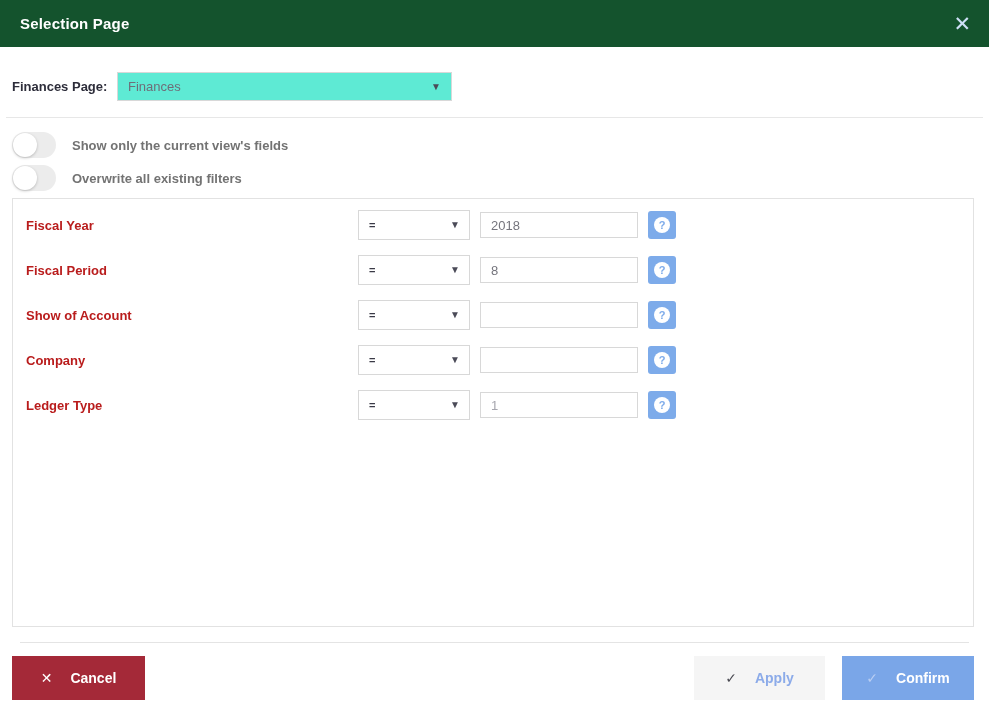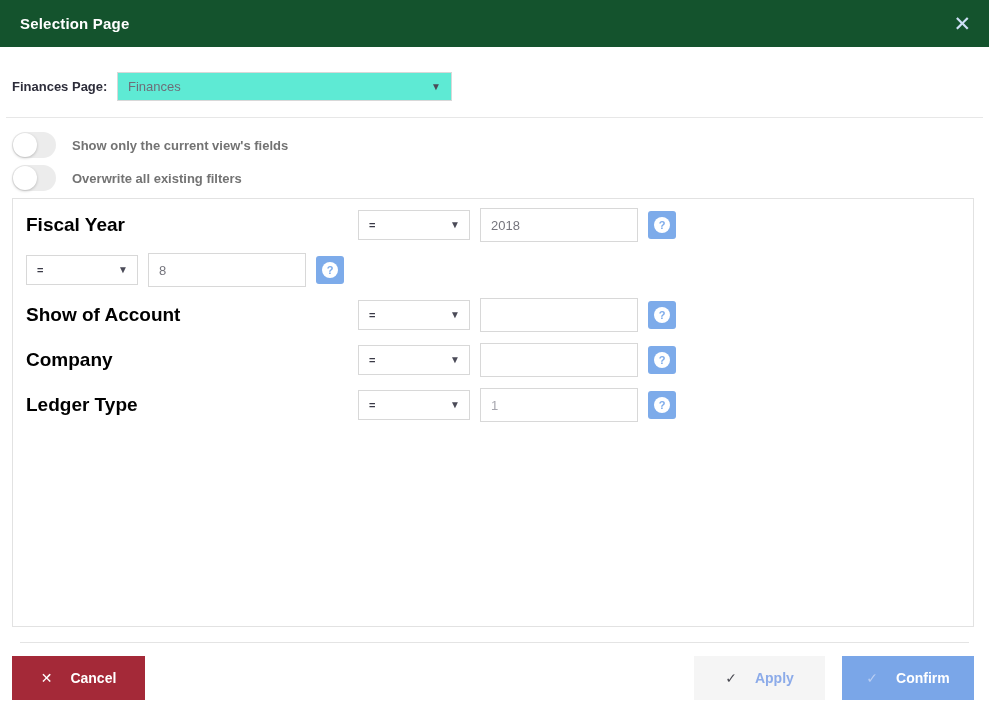--- a/index.html
+++ b/index.html
@@ -107,38 +107,38 @@
     padding: 11px 0 0 13px;
   }
   .filter-row {
     display: flex;
     align-items: center;
     height: 30px;
     margin-bottom: 15px;
   }
   .filter-label {
     width: 332px;
-    font-size: 19px;
-    font-weight: bold;
-    color: #000000;
+    font-size: 13px;
+    font-weight: bold;
+    color: #b91c1c;
   }
   .op-select {
     width: 112px; height: 30px;
     border: 1px solid #d8d8d8;
     background: #ffffff;
     display: flex;
     align-items: center;
     justify-content: space-between;
     padding: 0 9px 0 10px;
     cursor: pointer;
   }
   .op-value { font-size: 11px; font-weight: bold; color: #3a3a46; }
   .filter-input {
     margin-left: 10px;
-    width: 158px; height: 34px;
+    width: 158px; height: 26px;
     border: 1px solid #d8d8d8;
     padding: 0 10px;
     font-size: 13px;
     color: #75757d;
     font-family: "Liberation Sans", sans-serif;
     outline: none;
   }
   .filter-input.muted { color: #a6a6ae; }
   .help-btn {
     margin-left: 10px;
@@ -249,20 +249,21 @@
       <span class="op-value">=</span>
       <span class="arrow">▼</span>
     </div>
     <input class="filter-input" type="text" value="2018" style="">
     <div class="help-btn">
       <div class="help-circle">?</div>
     </div>
   </div>
 
   <div class="filter-row">
+    <div class="filter-label">Fiscal Period</div>
     <div class="op-select">
       <span class="op-value">=</span>
       <span class="arrow">▼</span>
     </div>
     <input class="filter-input" type="text" value="8" style="">
     <div class="help-btn">
       <div class="help-circle">?</div>
     </div>
   </div>
 

